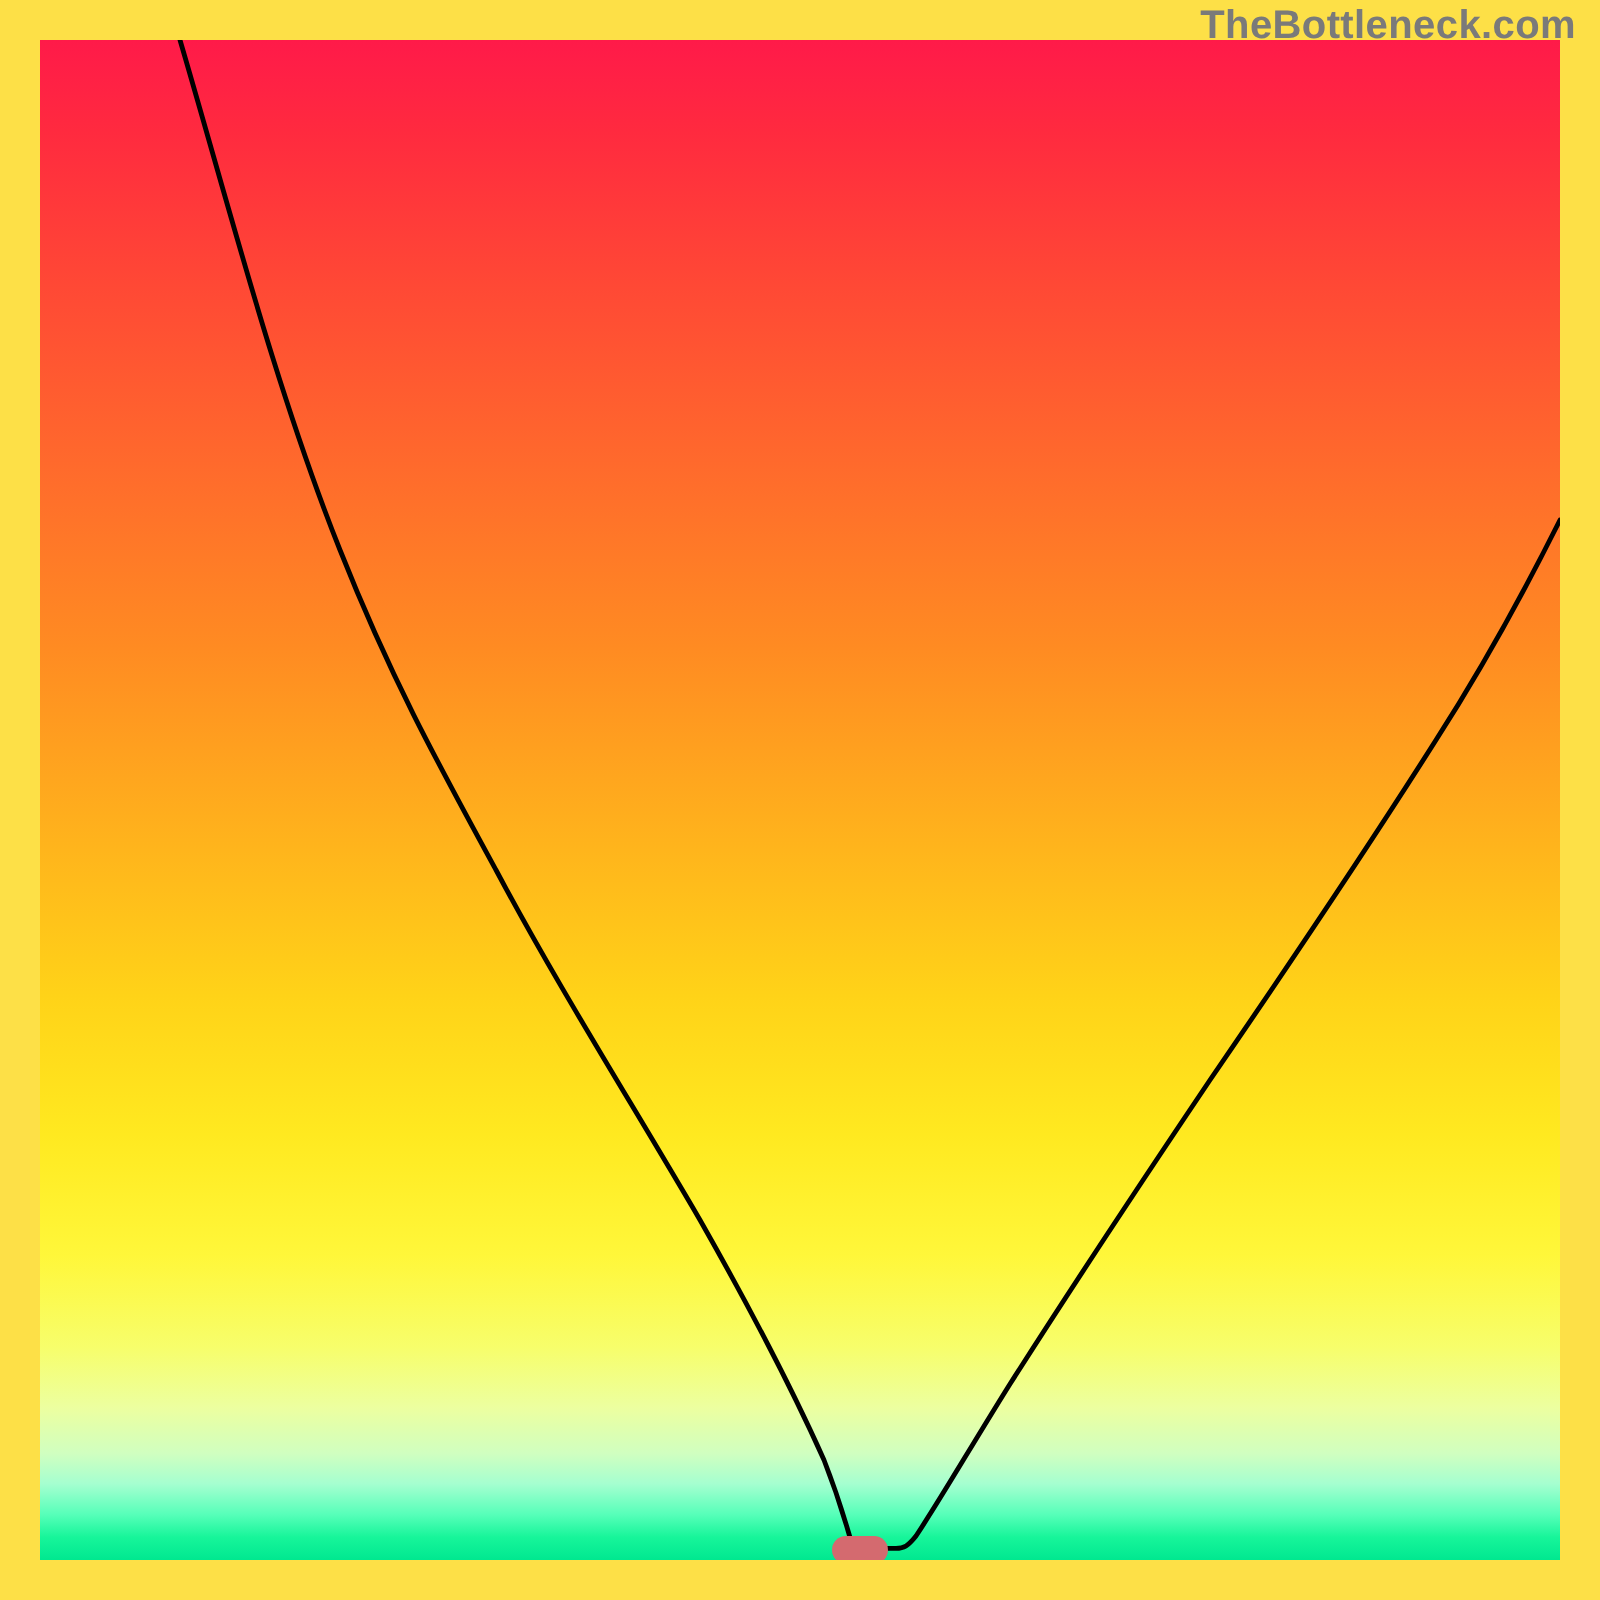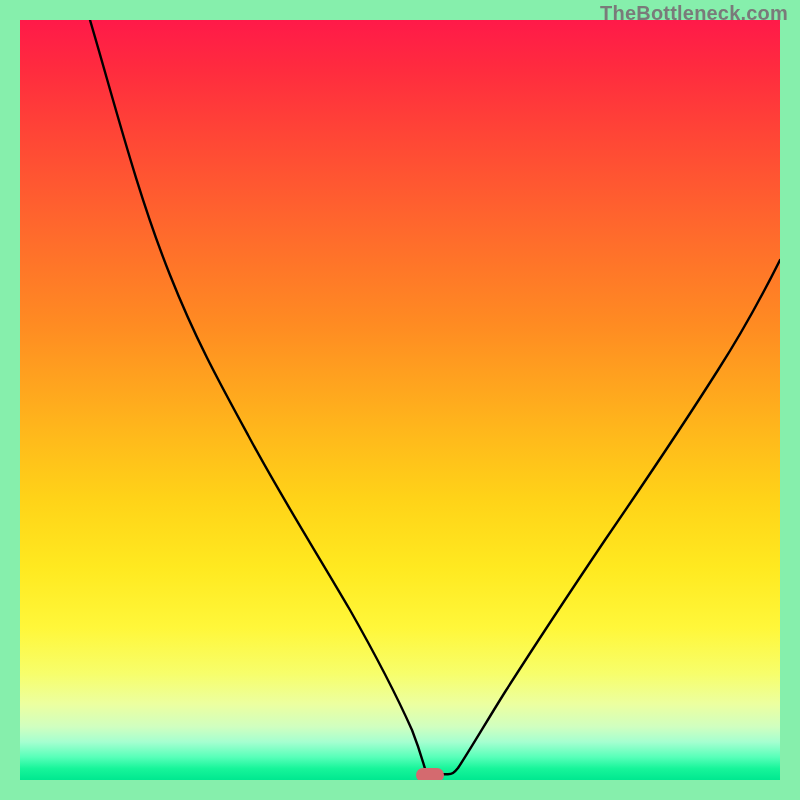--- a/index.html
+++ b/index.html
@@ -8,21 +8,21 @@
     width: 800px;
     height: 800px;
     background: #000;
     overflow: hidden;
     font-family: Arial, Helvetica, sans-serif;
   }
   .frame {
     position: relative;
     width: 800px;
     height: 800px;
-    background: #86efac;
+    background: #fde047;
   }
   .watermark {
     position: absolute;
     top: 2px;
     right: 12px;
     color: #7a7a7a;
     font-size: 20px;
     font-weight: 600;
     letter-spacing: 0.2px;
     z-index: 10;

